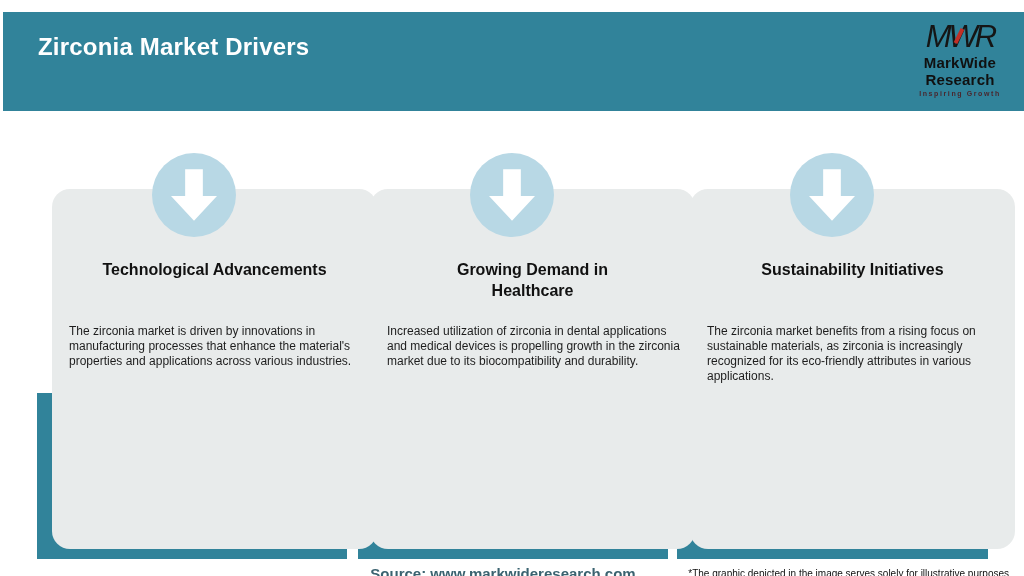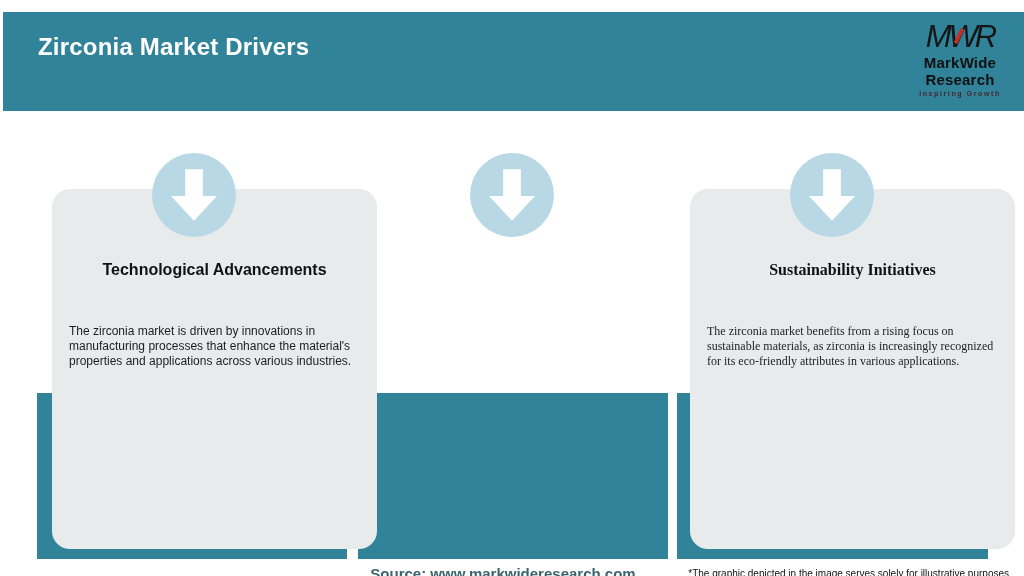--- a/index.html
+++ b/index.html
@@ -29,21 +29,21 @@
   .band { position:absolute; top:381px; height:166px; background:#31839A; }
   .b0 { left:37px;  width:310px; }
   .b1 { left:358px; width:310px; }
   .b2 { left:677px; width:311px; }
 
   
   .card {
     position:absolute; top:177px; width:325px; height:360px;
     background:#E8EBEB; border-radius:18px;
   }
-  .c0 { left:52px; } .c1 { left:370px; } .c2 { left:690px;font-family:Liberation Serif, serif; }
+  .c0 { left:52px; } .c1 { left:370px; } .c2 { left:690px; }
   .card h2 {
     position:absolute; top:70px; left:10px; right:10px; margin:0;
     text-align:center; font-size:16px; line-height:21px; color:#111111; font-weight:bold;
   }
   .card.c1 h2 { left:45px; right:45px; }
   .card p {
     position:absolute; top:135px; left:17px; right:13px; margin:0;
     font-size:12px; line-height:15px; color:#1d1d1d;
   }
 
@@ -80,20 +80,24 @@
 
   <div class="band b0"></div>
   <div class="band b1"></div>
   <div class="band b2"></div>
 
   <section class="card c0">
     <h2>Technological Advancements</h2>
     <p>The zirconia market is driven by innovations in manufacturing processes that enhance the material's properties and applications across various industries.</p>
   </section>
 
+  <section class="card c1">
+    <h2>Growing Demand in Healthcare</h2>
+    <p>Increased utilization of zirconia in dental applications and medical devices is propelling growth in the zirconia market due to its biocompatibility and durability.</p>
+  </section>
 
   <section class="card c2">
     <h2>Sustainability Initiatives</h2>
     <p>The zirconia market benefits from a rising focus on sustainable materials, as zirconia is increasingly recognized for its eco-friendly attributes in various applications.</p>
   </section>
 
   <div class="arrow-circle a0">
     <svg width="46" height="52" viewBox="0 0 52 58">
       <path d="M16 0 h20 v30 h16 L26 58 L0 30 h16 Z" fill="#ffffff"></path>
     </svg>

